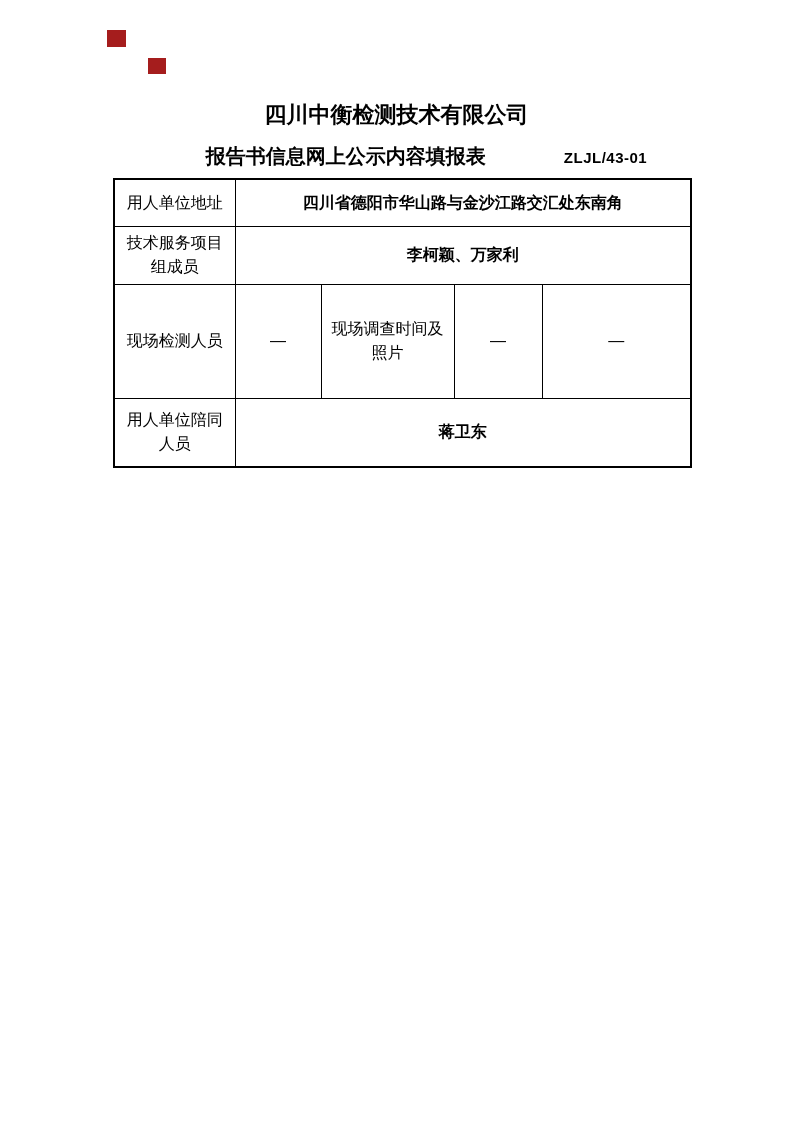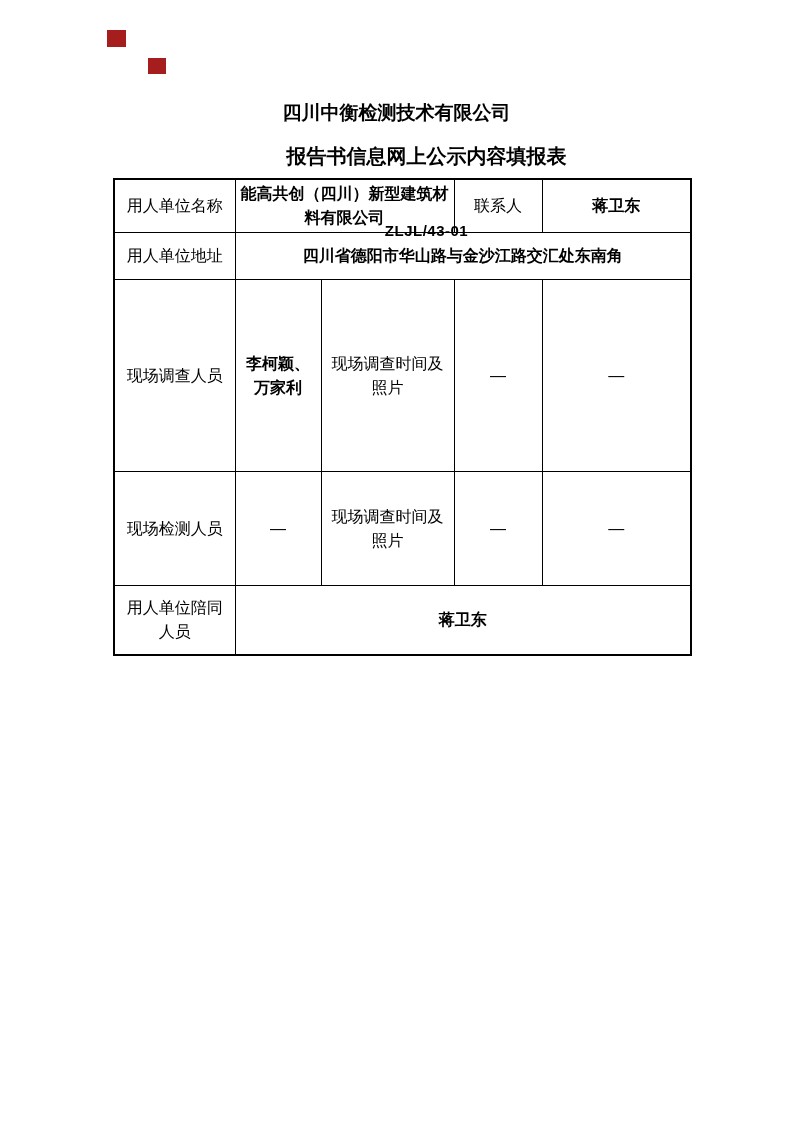--- a/index.html
+++ b/index.html
@@ -19,36 +19,35 @@
   .red-mark.m1 { left: 107px; top: 30px; width: 19px; height: 17px; }
   .red-mark.m2 { left: 148px; top: 58px; width: 18px; height: 16px; }
 
   .doc-title {
     position: absolute;
     top: 100px;
     left: 0;
     width: 100%;
     margin: 0;
     text-align: center;
-    font-size: 19px;
+    font-size: 22px;
     font-weight: bold;
     letter-spacing: 0px;
   }
 
   .subtitle-row {
     position: absolute;
     top: 143px;
     left: 0;
     width: 100%;
     display: flex;
     justify-content: center;
     align-items: center;
-    gap: 50px;
+    gap: 78px;
     padding-left: 60px; 
-    flex-direction: column;
   }
   .subtitle {
     font-size: 20px;
     font-weight: bold;
   }
   .form-code {
     font-size: 15px;
     font-weight: bold;
     letter-spacing: 0.5px;
     margin-top: 2px;
@@ -101,39 +100,28 @@
 
 <table class="form-table">
   <colgroup>
     <col style="width:121px">
     <col style="width:86px">
     <col style="width:133px">
     <col style="width:88px">
     <col style="width:149px">
   </colgroup>
   <tbody>
-    <tr class="r2">
-      <td class="lbl">用人单位名称</td>
-      <td class="val" colspan="2">能高共创（四川）新型建筑材
-料有限公司</td>
-      <td class="lbl">联系人</td>
-      <td class="val">蒋卫东</td>
-    </tr>
     <tr class="r3">
       <td class="lbl">用人单位地址</td>
       <td class="val" colspan="4">四川省德阳市华山路与金沙江路交汇处东南角</td>
     </tr>
-    <tr class="r5">
-      <td class="lbl">现场调查人员</td>
-      <td class="val">李柯颖、
-万家利</td>
-      <td class="plain">现场调查时间及
-照片</td>
-      <td class="plain">—</td>
-      <td class="plain">—</td>
+    <tr class="r4">
+      <td class="lbl">技术服务项目
+组成员</td>
+      <td class="val" colspan="4">李柯颖、万家利</td>
     </tr>
     <tr class="r7">
       <td class="lbl">现场检测人员</td>
       <td class="plain">—</td>
       <td class="plain">现场调查时间及
 照片</td>
       <td class="plain">—</td>
       <td class="plain">—</td>
     </tr>
     <tr class="r8">

